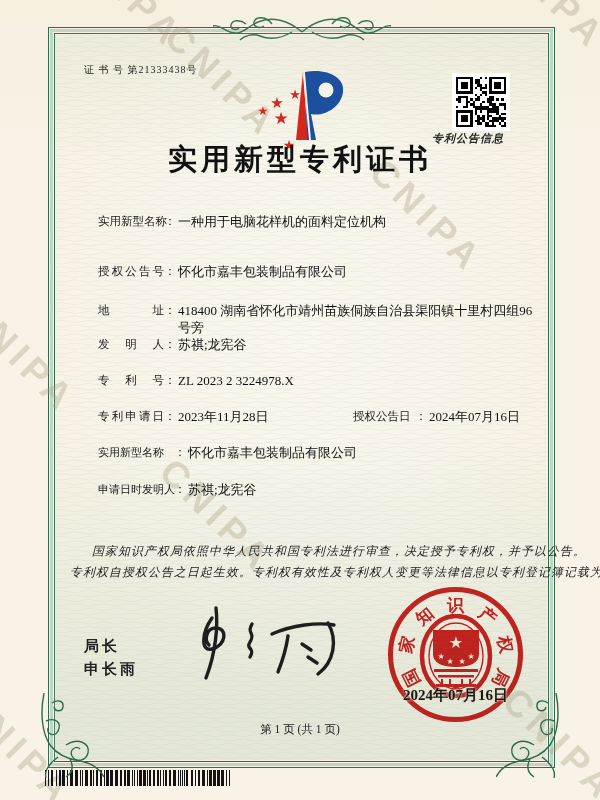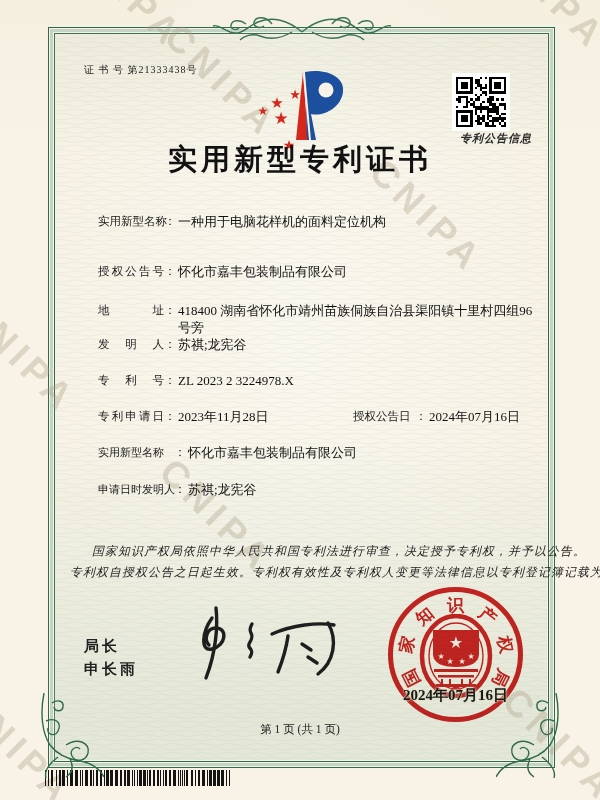--- a/index.html
+++ b/index.html
@@ -43,21 +43,21 @@
     transform:rotate(45deg);white-space:nowrap;pointer-events:none;
   }
   .content{position:absolute;inset:0;z-index:3;}
   .cert-no{position:absolute;left:84px;top:63px;font-size:10px;letter-spacing:1px;color:#222;}
   
   .logo{position:absolute;left:250px;top:68px;width:98px;height:82px;}
   
   .qr-box{position:absolute;left:452px;top:73px;width:58px;height:58px;background:#ffffff;padding:0;}
   .qr-box svg{position:absolute;left:4px;top:4px;}
   .qr-label{
-    position:absolute;left:432px;top:131px;width:100px;text-align:right;
+    position:absolute;left:432px;top:131px;width:100px;text-align:left;
     font-size:11px;font-style:italic;font-weight:bold;letter-spacing:1px;color:#2a2a2a;
   }
   .title{
     position:absolute;left:0;top:140px;width:600px;text-align:center;
     font-size:29px;font-weight:bold;letter-spacing:4px;color:#111;
   }
   
   .row{position:absolute;left:98px;font-size:13px;line-height:17px;white-space:nowrap;}
   .lbl{
     display:inline-block;width:66px;font-size:11.5px;vertical-align:top;

